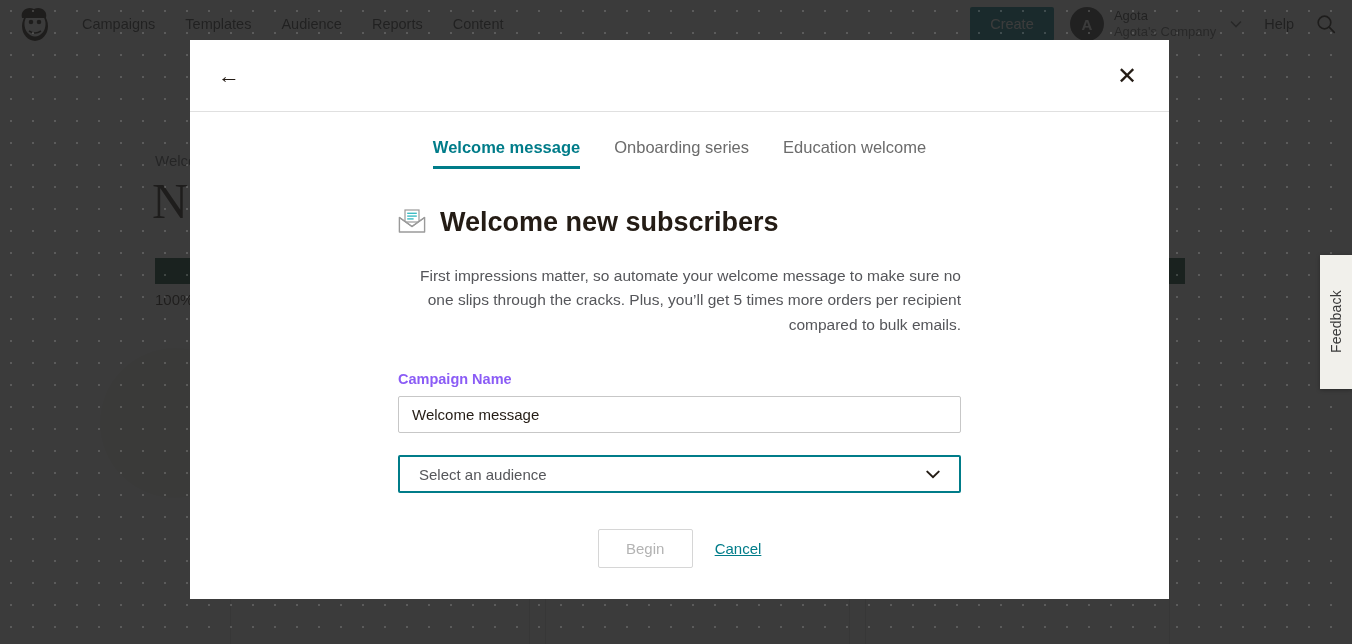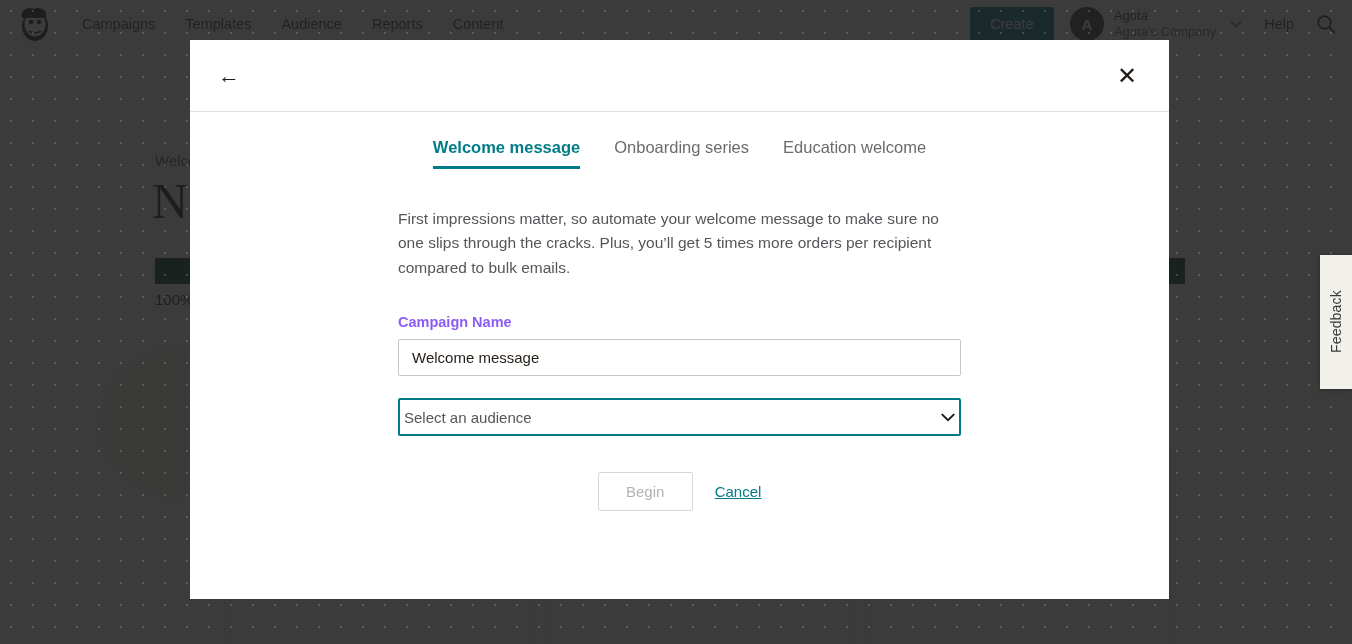--- a/index.html
+++ b/index.html
@@ -146,35 +146,35 @@
     background: none; border-left: none; border-right: none; border-top: none;
     font-family: "Liberation Sans", sans-serif;
   }
   .tab.active { color: #007C89; border-bottom-color: #007C89; font-weight: bold; }
 
   #content { width: 563px; }
   #heading-row { display: flex; align-items: center; gap: 14px; margin-bottom: 26px; }
   #heading-text { font-size: 27px; color: #241c15; font-weight: bold; }
   #intro {
     font-size: 15.5px; color: #55565a; line-height: 1.58;
-    width: 563px; margin-bottom: 34px;
+    width: 563px; margin-bottom: 34px; text-align: right;
   }
   .field-label { font-size: 14.5px; color: #8b5cf6; margin-bottom: 9px; display: block; font-weight: bold; }
   #campaign-name-input {
     width: 563px; height: 37px;
     border: 1px solid #c7c7c7; border-radius: 2px;
     padding: 0 13px; font-size: 15px; color: #241c15;
     font-family: "Liberation Sans", sans-serif;
     background: #fff; outline: none;
   }
   #audience-select-wrap {
     position: relative; width: 563px; height: 38px; margin-top: 22px;
     border: 2px solid #007C89; border-radius: 2px;
     background: #ffffff; display: flex; align-items: center;
-    padding: 0 4px; cursor: pointer;
+    padding: 0 19px; cursor: pointer;
   }
   #audience-select-value { font-size: 15px; color: #55565a; }
   #audience-chevron {
     margin-left: auto; font-size: 13px; color: #241c15; line-height: 1;
   }
   #actions {
     display: flex; align-items: center; gap: 22px;
     margin-top: 36px; justify-content: center;
   }
   #begin-btn {
@@ -266,20 +266,33 @@
   <div id="modal-body">
 
     <div id="tabs">
       <button class="tab active">Welcome message</button>
       <button class="tab">Onboarding series</button>
       <button class="tab">Education welcome</button>
     </div>
 
     <div id="content">
 
+      <div id="heading-row">
+        <span>
+          <svg width="28" height="26" viewBox="0 0 28 26" aria-hidden="true">
+            <rect x="7" y="2" width="14" height="12" fill="#ffffff" stroke="#9a9a9a" stroke-width="1.2"></rect>
+            <rect x="9.2" y="4.6" width="9.6" height="1.4" fill="#3dbcc4"></rect>
+            <rect x="9.2" y="7.4" width="9.6" height="1.4" fill="#3dbcc4"></rect>
+            <rect x="9.2" y="10.2" width="6.4" height="1.4" fill="#3dbcc4"></rect>
+            <path d="M1.4 9.5 L14 18.5 L26.6 9.5 L26.6 24 L1.4 24 Z" fill="#ffffff" stroke="#9a9a9a" stroke-width="1.4" stroke-linejoin="round"></path>
+            <path d="M1.4 9.5 L14 18.5 L26.6 9.5" fill="none" stroke="#9a9a9a" stroke-width="1.4" stroke-linejoin="round"></path>
+          </svg>
+        </span>
+        <span id="heading-text">Welcome new subscribers</span>
+      </div>
 
       <p id="intro">First impressions matter, so automate your welcome message to make sure no one slips through the cracks. Plus, you’ll get 5 times more orders per recipient compared to bulk emails.</p>
 
       <label class="field-label">Campaign Name</label>
       <input id="campaign-name-input" type="text" value="Welcome message" style="">
 
       <div id="audience-select-wrap">
         <span id="audience-select-value">Select an audience</span>
         <span id="audience-chevron">
           <svg width="14" height="9" viewBox="0 0 14 9">

